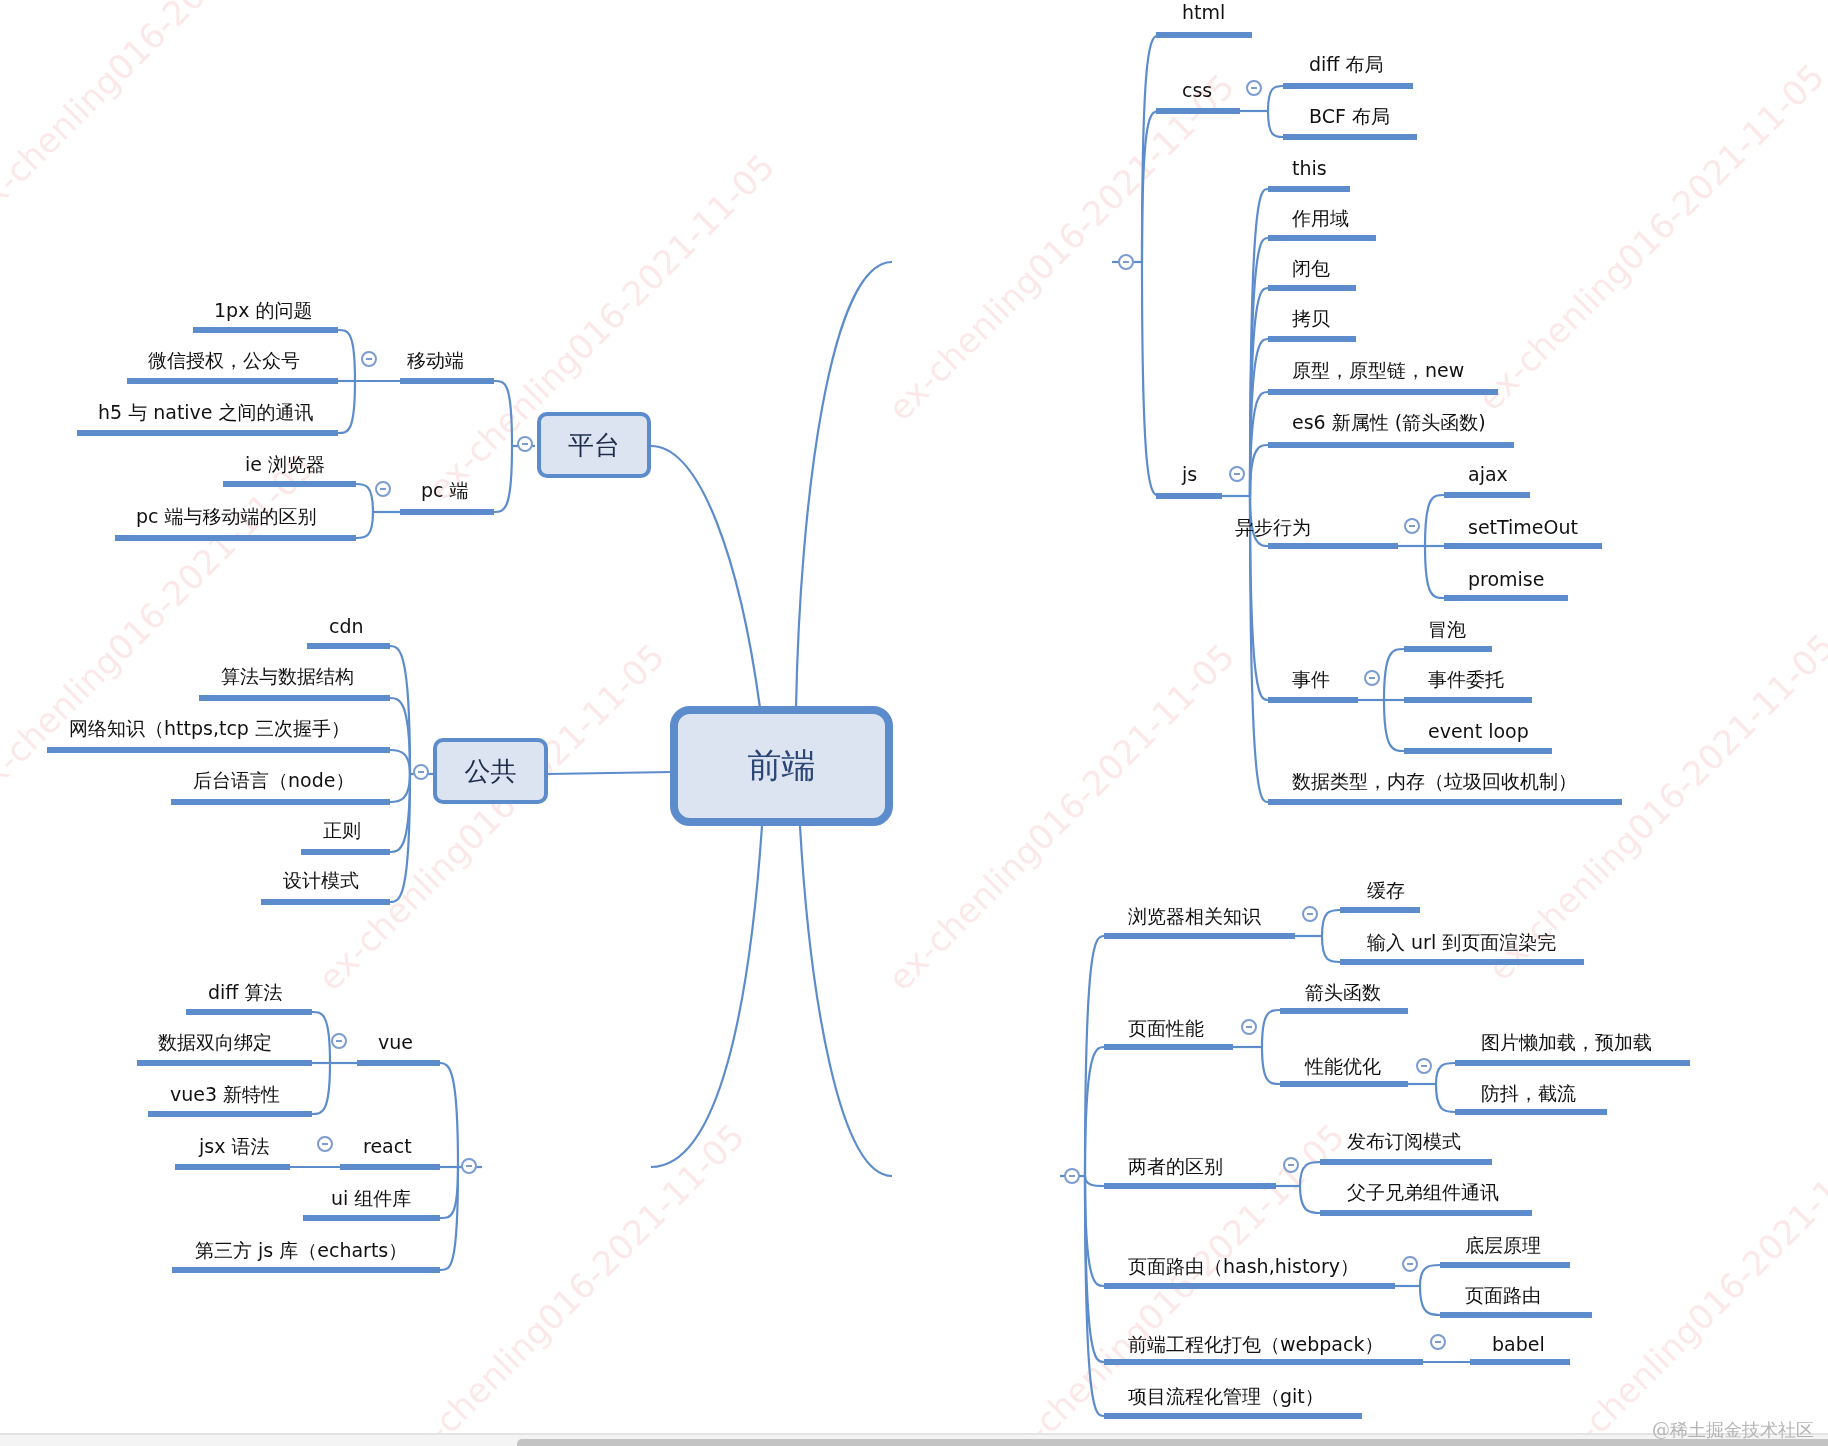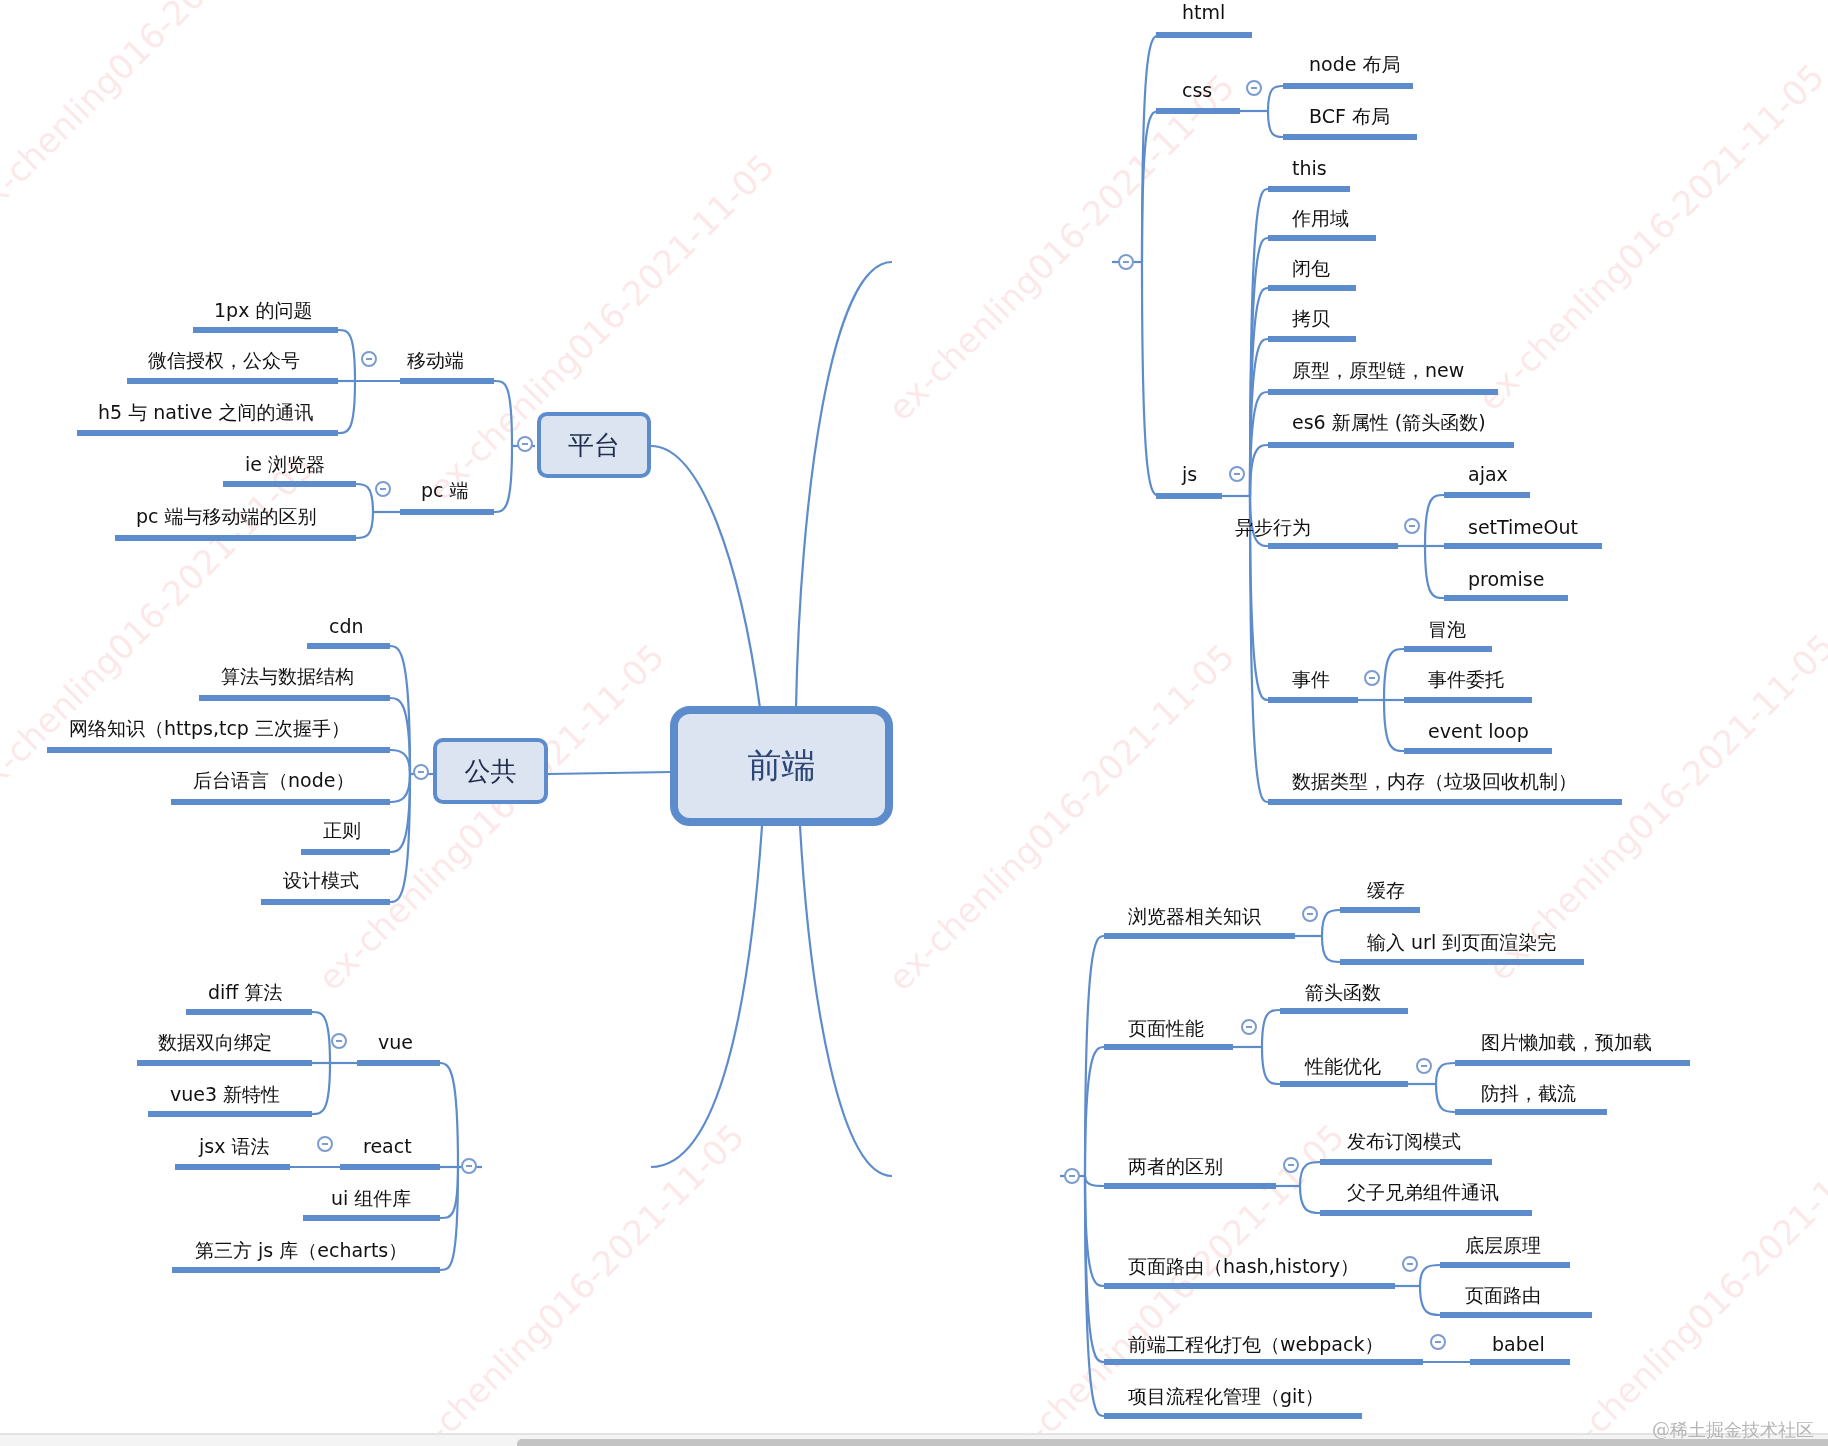--- a/index.html
+++ b/index.html
@@ -129,21 +129,21 @@
     <span>前端</span>
   </div>
 
   <div class="collapse" style="left:1118px;top:254px"></div>
 
   <div class="lbl" style="left:1182px;top:0px">html</div>
   <div class="bar" style="left:1156px;top:32px;width:96px"></div>
   <div class="lbl" style="left:1182px;top:78px">css</div>
   <div class="bar" style="left:1156px;top:108px;width:84px"></div>
   <div class="collapse" style="left:1246px;top:80px"></div>
-  <div class="lbl" style="left:1309px;top:52px">node 布局</div>
+  <div class="lbl" style="left:1309px;top:52px">diff 布局</div>
   <div class="bar" style="left:1283px;top:83px;width:130px"></div>
   <div class="lbl" style="left:1309px;top:104px">BCF 布局</div>
   <div class="bar" style="left:1283px;top:134px;width:134px"></div>
 
   <div class="lbl" style="left:1182px;top:462px">js</div>
   <div class="bar" style="left:1156px;top:493px;width:66px"></div>
   <div class="collapse" style="left:1229px;top:466px"></div>
 
   <div class="lbl" style="left:1292px;top:156px">this</div>
   <div class="bar" style="left:1268px;top:186px;width:82px"></div>

